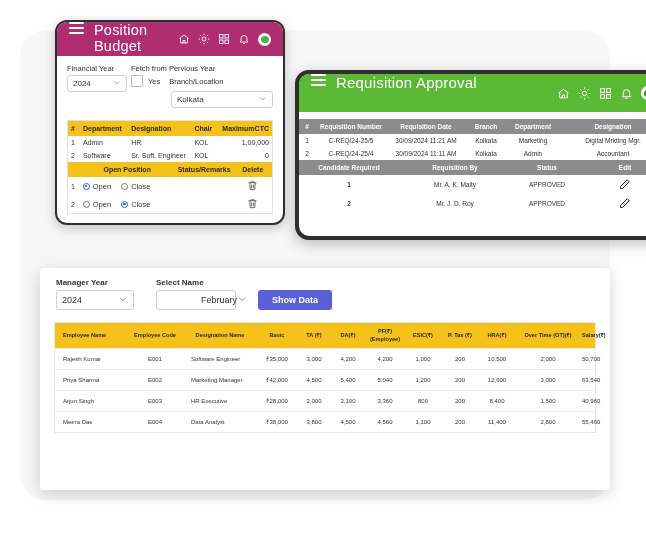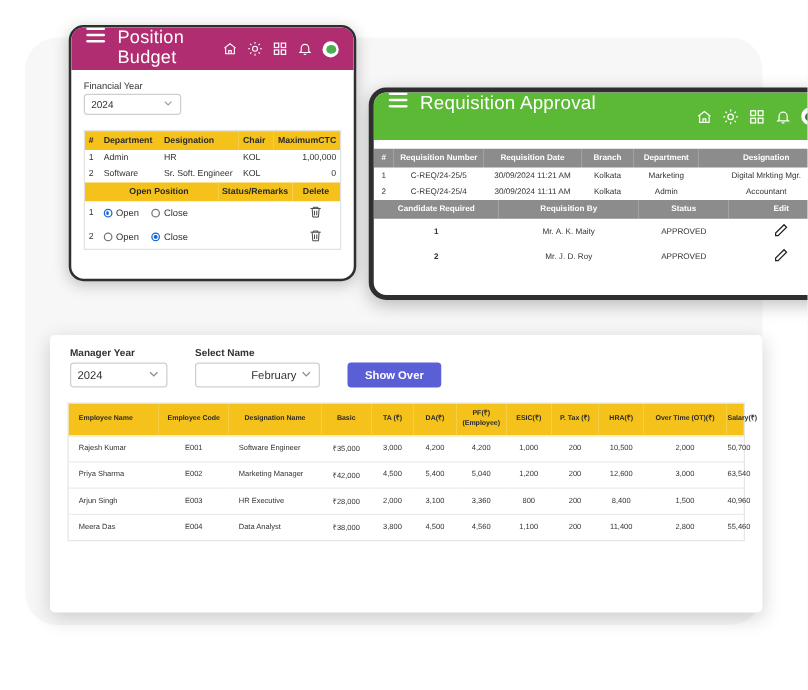--- a/index.html
+++ b/index.html
@@ -100,21 +100,21 @@
     overflow:hidden;
   }
   #salary .head {
     background:#0b86c8; color:#fff;
     font-size:15px; font-weight:700;
     padding:9px 16px;
   }
   .sal-controls { display:flex; align-items:flex-end; gap:22px; padding:10px 16px 8px 16px; }
   .sal-controls .grp .field-label { font-size:8px; font-weight:600; color:#333; margin-bottom:3px; }
   .sal-controls .sel { width:78px; height:20px; font-size:9px; }
-  .sal-controls .sel.m { width:100px;padding-left:44px; }
+  .sal-controls .sel.m { width:80px;padding-left:44px; }
   .btn-show {
     background:#5b5fd6; color:#fff; border:none; border-radius:3px;
     font-size:9px; font-weight:700; padding:0 14px; height:20px;
     font-family:"Liberation Sans", sans-serif; cursor:pointer;
   }
   .sal-table-wrap { margin:4px 14px 0 14px; border:1px solid #e6e6e6; }
   table.sal { width:100%; border-collapse:collapse; table-layout:fixed; }
   table.sal th {
     background:#f5c21b; color:#2a2a2a; font-size:5.6px; font-weight:600;
     padding:5px 1px; text-align:center; line-height:1.35;
@@ -172,20 +172,34 @@
         </span>
     </span>
   </div>
 
   <div class="pb-body">
     <div class="row-flex">
       <div style="width:78px">
         <div class="field-label">Financial Year</div>
         <div class="sel">
           <span>2024</span>
+          <span class="chev"><svg width="9" height="9" viewBox="0 0 24 24" fill="none" stroke="#9a9a9a" stroke-width="2.4">
+                <path d="M5 9l7 7 7-7"></path>
+              </svg></span>
+        </div>
+      </div>
+      <div style="flex:1">
+        <div class="field-label">Fetch from Pervious Year</div>
+        <div class="inline" style="margin-top:1px">
+          <span class="chk"></span>
+          <span>Yes</span>
+          <span style="margin-left:4px">Branch/Location</span>
+        </div>
+        <div class="sel" style="margin-top:4px;margin-left:40px;width:102px">
+          <span>Kolkata</span>
           <span class="chev"><svg width="9" height="9" viewBox="0 0 24 24" fill="none" stroke="#9a9a9a" stroke-width="2.4">
                 <path d="M5 9l7 7 7-7"></path>
               </svg></span>
         </div>
       </div>
     </div>
 
     <div class="pb-table-wrap">
       <table class="grid">
         <thead>
@@ -382,21 +396,21 @@
     </div>
     <div class="grp">
       <div class="field-label">Select Name</div>
       <div class="sel m">
         <span>February</span>
         <span class="chev"><svg width="10" height="10" viewBox="0 0 24 24" fill="none" stroke="#8a8a8a" stroke-width="2.4">
               <path d="M5 9l7 7 7-7"></path>
             </svg></span>
       </div>
     </div>
-    <button class="btn-show">Show Over</button>
+    <button class="btn-show">Show Data</button>
   </div>
 
   <div class="sal-table-wrap">
     <table class="sal">
       <thead>
           <tr>
         <th class="l" style="width:72px">Employee Name</th>
         <th style="width:56px">Employee Code</th>
         <th style="width:74px">Designation Name</th>
         <th style="width:40px">Basic</th>

